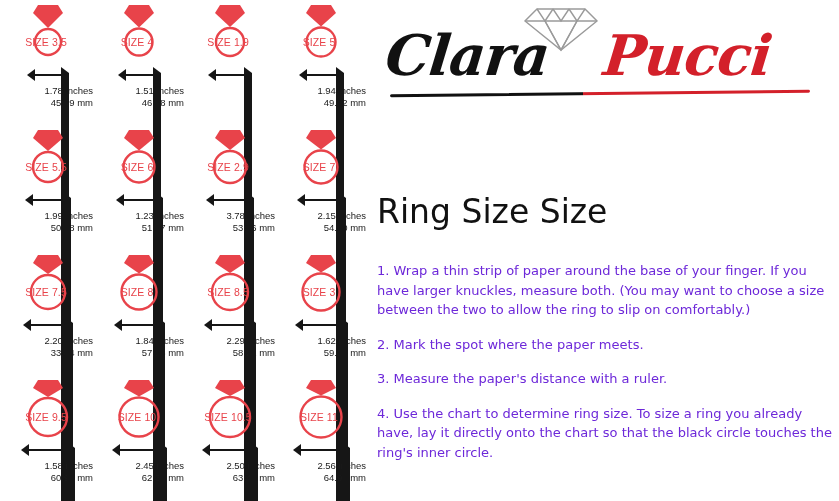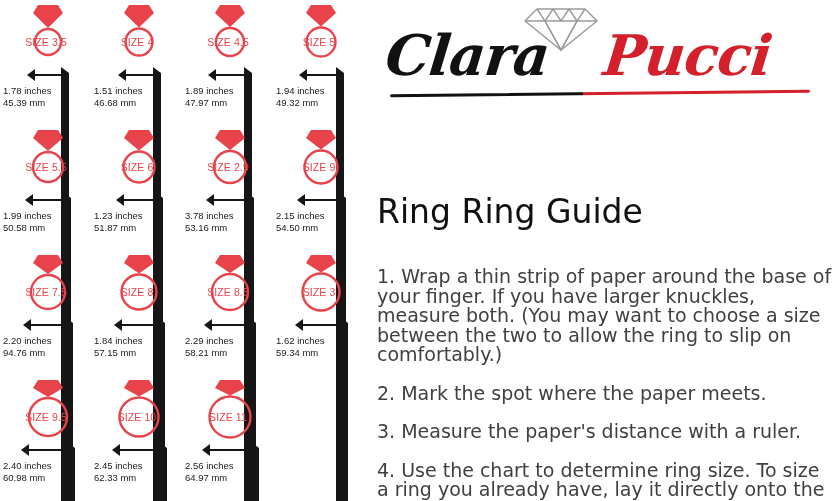--- a/index.html
+++ b/index.html
@@ -92,21 +92,21 @@
   }
   .arrow-head.left {
     border-right: 8px solid #161616;
   }
   .arrow-head.right {
     border-left: 8px solid #161616;
   }
 
   .measure {
     margin-top: 2px;
-    text-align: left;
+    text-align: right;
     font-size: 9.5px;
     line-height: 11.5px;
     color: #1a1a1a;
   }
 
   
   .right {
     position: absolute;
     left: 368px;
     top: 0;
@@ -170,23 +170,23 @@
   }
 
   .steps {
     position: absolute;
     left: 9px;
     top: 248px;
     width: 455px;
   }
 
   .step {
-    font-size: 19px;
+    font-size: 13px;
     line-height: 19.5px;
-    color: #404040;
+    color: #6d28d9;
     margin-bottom: 15px;
     font-family: "DejaVu Sans", sans-serif;
   }
 </style>
 </head>
 <body>
 
 <div class="page">
 
   <div class="grid" id="ring-grid">
@@ -234,31 +234,27 @@
       </div>
       <div class="cell">
         <div class="ring-art">
           <svg width="90" height="66" viewBox="0 0 90 66">
             <g fill="#e8434a">
               <path d="M30 13 L60 13 L45 27 Z"></path>
               <path d="M30 13 L35 5 L55 5 L60 13 Z"></path>
             </g>
             <circle cx="45" cy="42" r="14" fill="none" stroke="#e8434a" stroke-width="2.4"></circle>
           </svg>
-          <div class="size-label">SIZE 4.5</div>
+          <div class="size-label">SIZE 1.9</div>
         </div>
         <div class="arrow-wrap">
           <span class="arrow-head left" style="left:23px"></span>
           <span class="arrow-line" style="left:29px; width:32px"></span>
           <span class="arrow-head right" style="left:59px"></span>
         </div>
-        <div class="measure">
-          <div>1.89 inches</div>
-          <div>47.97 mm</div>
-        </div>
       </div>
       <div class="cell">
         <div class="ring-art">
           <svg width="90" height="66" viewBox="0 0 90 66">
             <g fill="#e8434a">
               <path d="M30 13 L60 13 L45 26.5 Z"></path>
               <path d="M30 13 L35 5 L55 5 L60 13 Z"></path>
             </g>
             <circle cx="45" cy="42" r="14.5" fill="none" stroke="#e8434a" stroke-width="2.4"></circle>
           </svg>
@@ -339,21 +335,21 @@
       </div>
       <div class="cell">
         <div class="ring-art">
           <svg width="90" height="66" viewBox="0 0 90 66">
             <g fill="#e8434a">
               <path d="M30 13 L60 13 L45 24.5 Z"></path>
               <path d="M30 13 L35 5 L55 5 L60 13 Z"></path>
             </g>
             <circle cx="45" cy="42" r="16.5" fill="none" stroke="#e8434a" stroke-width="2.4"></circle>
           </svg>
-          <div class="size-label">SIZE 9</div>
+          <div class="size-label">SIZE 7</div>
         </div>
         <div class="arrow-wrap">
           <span class="arrow-head left" style="left:21px"></span>
           <span class="arrow-line" style="left:27px; width:37px"></span>
           <span class="arrow-head right" style="left:62px"></span>
         </div>
         <div class="measure">
           <div>2.15 inches</div>
           <div>54.50 mm</div>
         </div>
@@ -369,21 +365,21 @@
           </svg>
           <div class="size-label">SIZE 7.5</div>
         </div>
         <div class="arrow-wrap">
           <span class="arrow-head left" style="left:20px"></span>
           <span class="arrow-line" style="left:26px; width:38px"></span>
           <span class="arrow-head right" style="left:62px"></span>
         </div>
         <div class="measure">
           <div>2.20 inches</div>
-          <div>94.76 mm</div>
+          <div>33.84 mm</div>
         </div>
       </div>
       <div class="cell">
         <div class="ring-art">
           <svg width="90" height="66" viewBox="0 0 90 66">
             <g fill="#e8434a">
               <path d="M30 13 L60 13 L45 23.5 Z"></path>
               <path d="M30 13 L35 5 L55 5 L60 13 Z"></path>
             </g>
             <circle cx="45" cy="42" r="17.5" fill="none" stroke="#e8434a" stroke-width="2.4"></circle>
@@ -452,21 +448,21 @@
             <circle cx="45" cy="42" r="19" fill="none" stroke="#e8434a" stroke-width="2.4"></circle>
           </svg>
           <div class="size-label">SIZE 9.5</div>
         </div>
         <div class="arrow-wrap">
           <span class="arrow-head left" style="left:18px"></span>
           <span class="arrow-line" style="left:24px; width:42px"></span>
           <span class="arrow-head right" style="left:64px"></span>
         </div>
         <div class="measure">
-          <div>2.40 inches</div>
+          <div>1.58 inches</div>
           <div>60.98 mm</div>
         </div>
       </div>
       <div class="cell">
         <div class="ring-art">
           <svg width="90" height="66" viewBox="0 0 90 66">
             <g fill="#e8434a">
               <path d="M30 13 L60 13 L45 21.5 Z"></path>
               <path d="M30 13 L35 5 L55 5 L60 13 Z"></path>
             </g>
@@ -475,20 +471,41 @@
           <div class="size-label">SIZE 10</div>
         </div>
         <div class="arrow-wrap">
           <span class="arrow-head left" style="left:18px"></span>
           <span class="arrow-line" style="left:24px; width:43px"></span>
           <span class="arrow-head right" style="left:65px"></span>
         </div>
         <div class="measure">
           <div>2.45 inches</div>
           <div>62.33 mm</div>
+        </div>
+      </div>
+      <div class="cell">
+        <div class="ring-art">
+          <svg width="90" height="66" viewBox="0 0 90 66">
+            <g fill="#e8434a">
+              <path d="M30 13 L60 13 L45 21 Z"></path>
+              <path d="M30 13 L35 5 L55 5 L60 13 Z"></path>
+            </g>
+            <circle cx="45" cy="42" r="20" fill="none" stroke="#e8434a" stroke-width="2.4"></circle>
+          </svg>
+          <div class="size-label">SIZE 10.5</div>
+        </div>
+        <div class="arrow-wrap">
+          <span class="arrow-head left" style="left:17px"></span>
+          <span class="arrow-line" style="left:23px; width:44px"></span>
+          <span class="arrow-head right" style="left:65px"></span>
+        </div>
+        <div class="measure">
+          <div>2.50 inches</div>
+          <div>63.46 mm</div>
         </div>
       </div>
       <div class="cell">
         <div class="ring-art">
           <svg width="90" height="66" viewBox="0 0 90 66">
             <g fill="#e8434a">
               <path d="M30 13 L60 13 L45 20.5 Z"></path>
               <path d="M30 13 L35 5 L55 5 L60 13 Z"></path>
             </g>
             <circle cx="45" cy="42" r="20.5" fill="none" stroke="#e8434a" stroke-width="2.4"></circle>
@@ -522,21 +539,21 @@
             <path d="M31 3 L39 15 L47 3"></path>
             <path d="M23 15 L39 44 L55 15"></path>
           </g>
         </svg>
       </span>
       <span class="logo-word logo-clara">Clara</span>
       <span class="logo-word logo-pucci">Pucci</span>
       <span class="logo-underline"></span>
     </div>
 
-    <div class="guide-title">Ring Ring Guide</div>
+    <div class="guide-title">Ring Size Size</div>
 
     <div class="steps" id="steps-list">
         <p class="step">1.  Wrap a thin strip of paper around the base of your finger. If you have larger knuckles, measure both. (You may want to choose a size between the two to allow the ring to slip on comfortably.)</p>
         <p class="step">2.  Mark the spot where the paper meets.</p>
         <p class="step">3.  Measure the paper's distance with a ruler.</p>
         <p class="step">4.  Use the chart to determine ring size. To size a ring you already have, lay it directly onto the chart so that the black circle touches the ring's inner circle.</p>
       </div>
   </div>
 </div>
 

